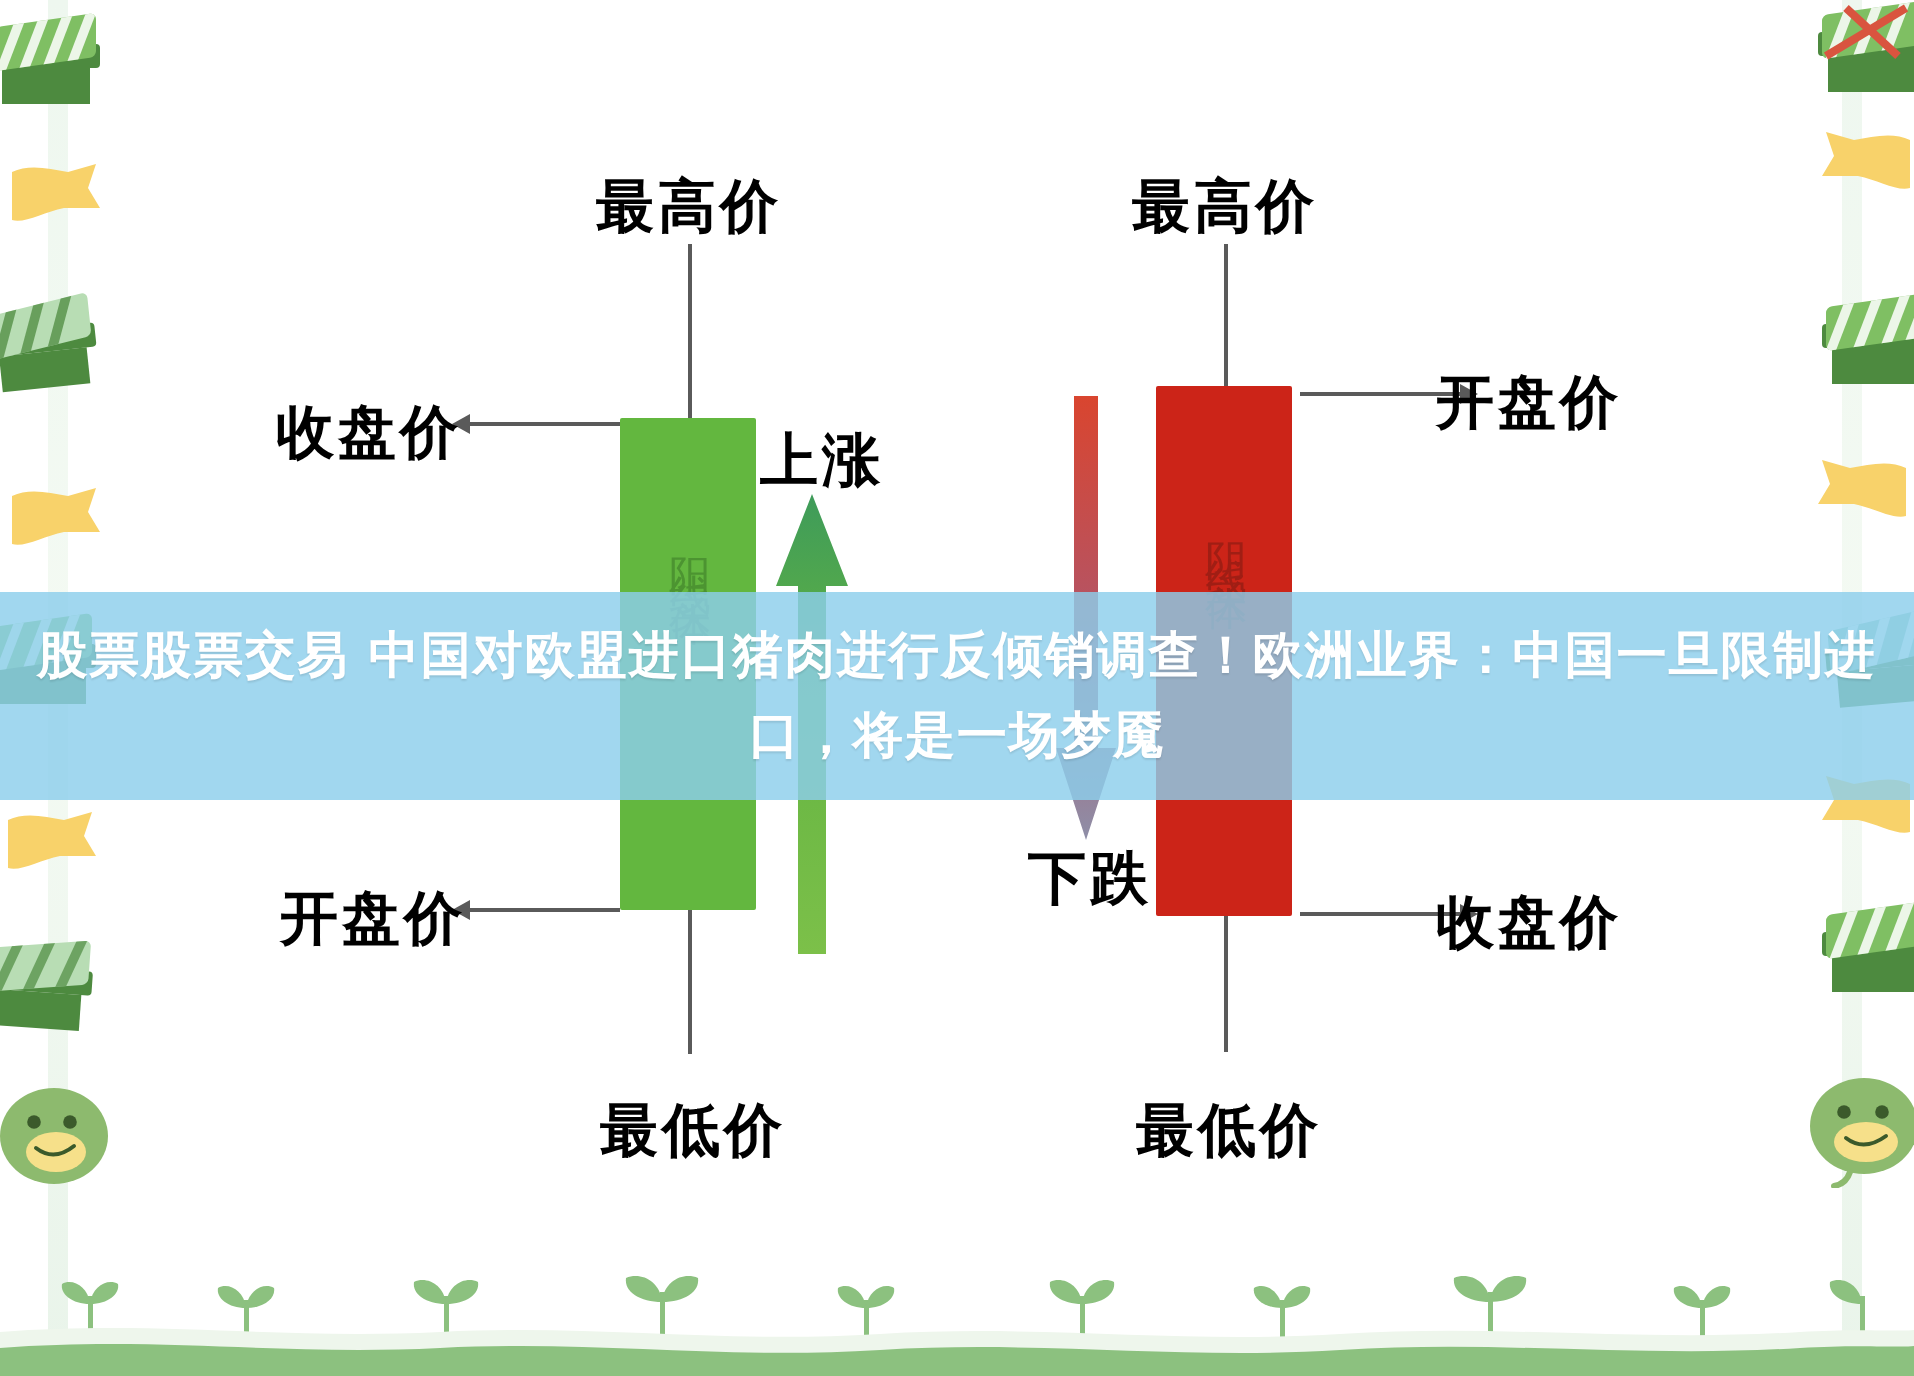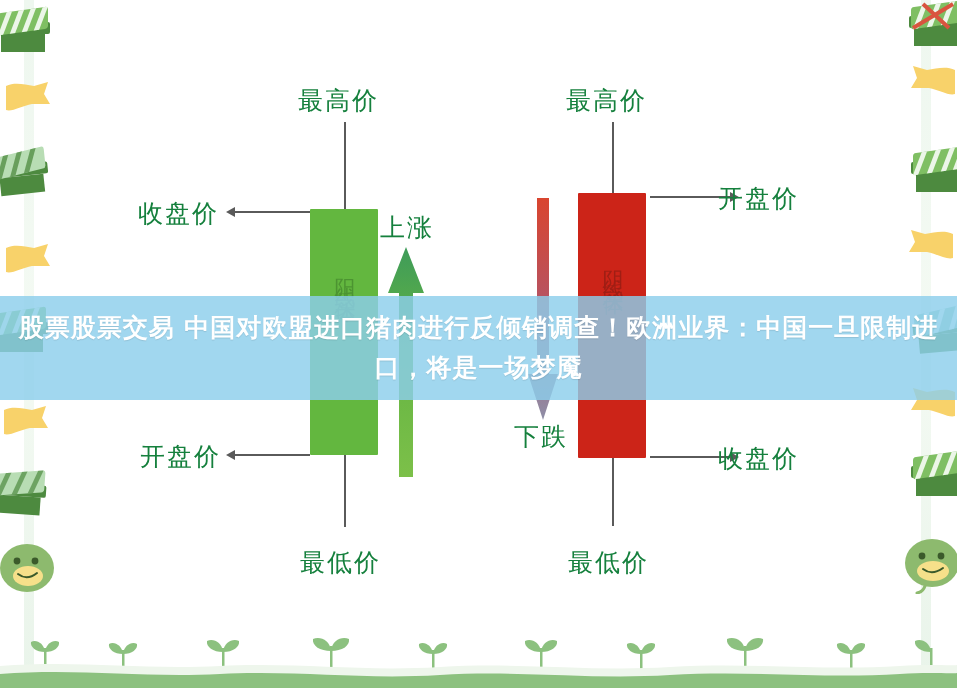--- a/index.html
+++ b/index.html
@@ -38,21 +38,21 @@
 
   
   .mascot{width:56px;height:52px;}
 
   
   .grass{position:absolute;left:0;right:0;bottom:0;height:62px;}
   .grass svg{display:block;width:100%;height:62px;}
 
   
   .chart{position:absolute;left:0;top:0;width:957px;height:688px;}
-  .cs-label{position:absolute;color:#15803d;font-size:25px;letter-spacing:2px;white-space:nowrap;}
+  .cs-label{position:absolute;color:#000000;font-size:29px;letter-spacing:2px;white-space:nowrap;font-weight:bold;}
 
   .wick{position:absolute;background:#5a5a5a;width:2px;}
   .body{position:absolute;border-radius:1px;}
   .body.up{background:#63b73f;}
   .body.down{background:#cc2418;}
 
   .vtext{position:absolute;
     writing-mode:vertical-rl;text-orientation:upright;
     font-size:21px;letter-spacing:8px;line-height:1;}
   .vtext.on-green{color:#3f7f2a;opacity:.62;}

